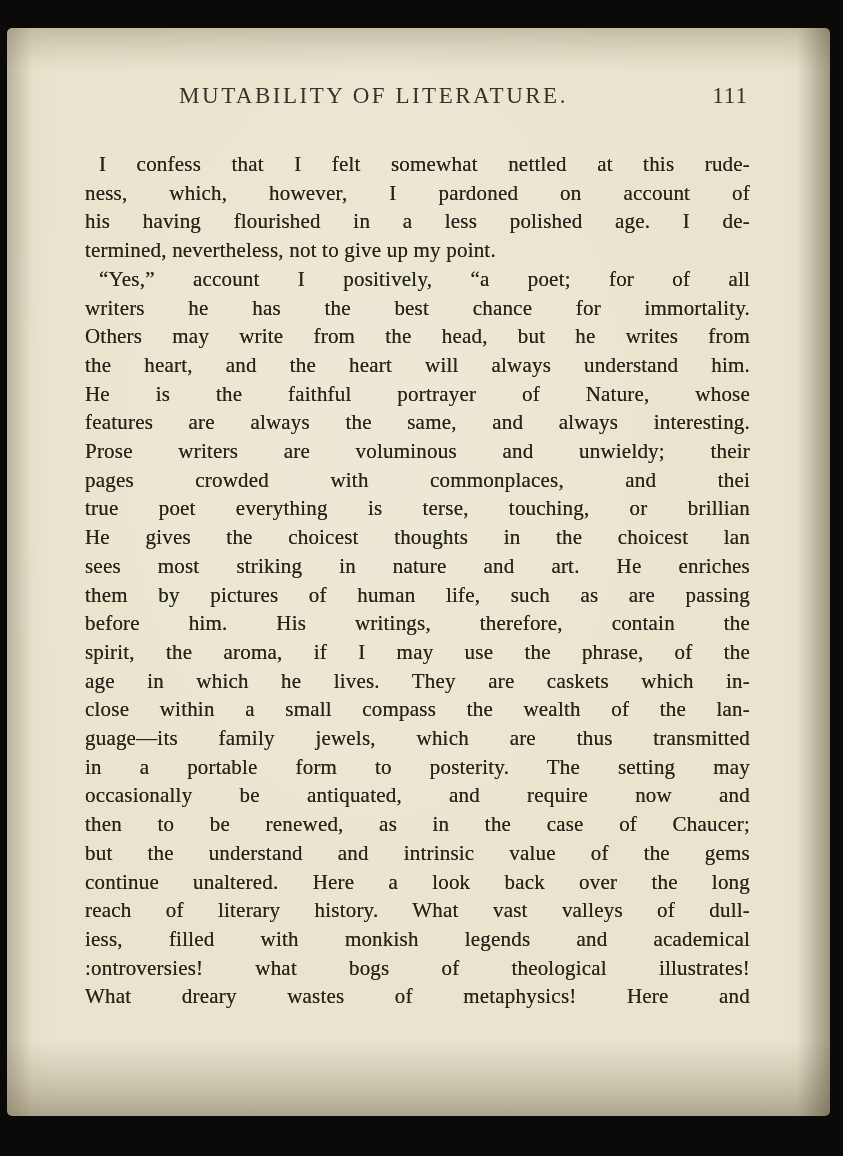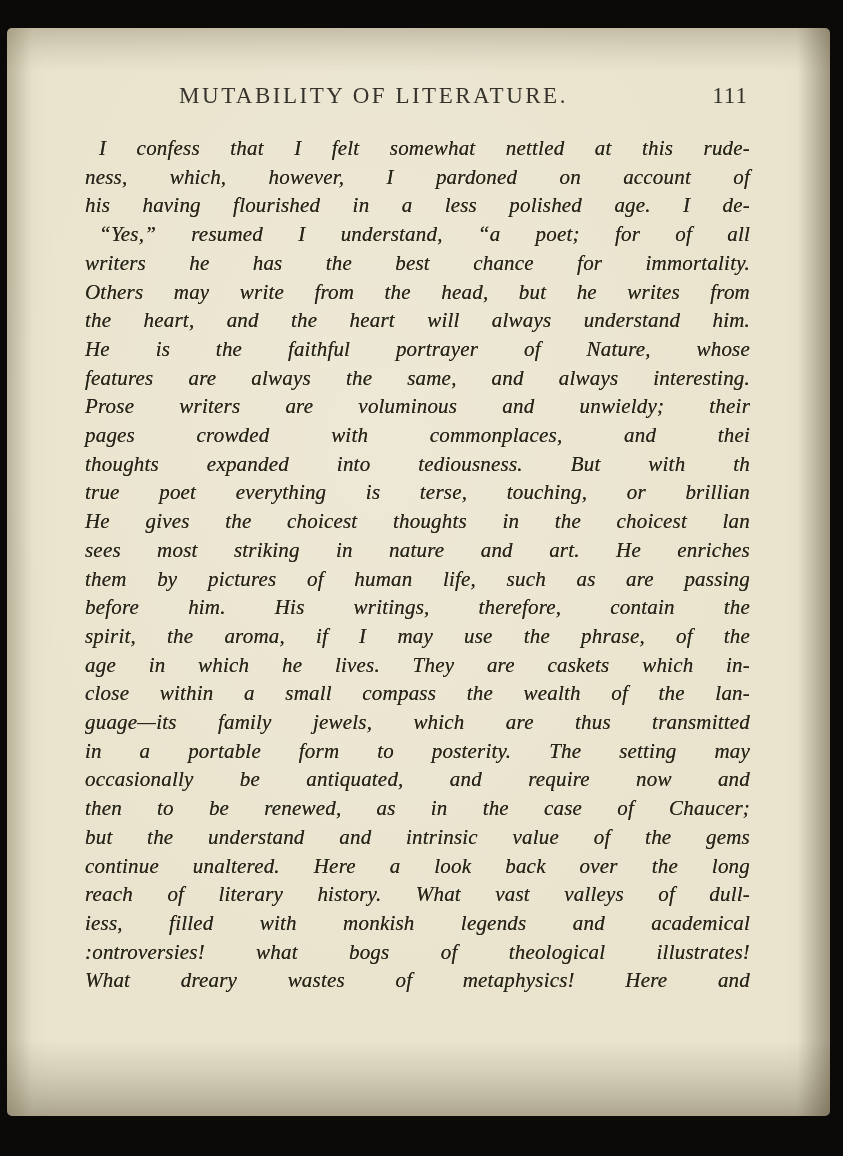--- a/index.html
+++ b/index.html
@@ -50,22 +50,21 @@
   .page-number {
     position: absolute;
     right: 2px;
     top: 0;
     font-size: 23px;
     letter-spacing: 1px;
     color: #35332c;
     font-family: Liberation Serif, serif;
   }
   .page-body {
-    margin-top: 17px;
-    font-style: italic;
+    margin-top: 33px;
   }
   .line {
     font-size: 21px;
     line-height: 28.7px;
     color: #262419;
     text-align: justify;
     text-align-last: justify;
     letter-spacing: 0.2px;
     text-shadow: 0 0 0.5px rgba(38,36,25,0.75);
   }
@@ -88,31 +87,31 @@
         <span class="page-title">MUTABILITY OF LITERATURE.</span>
         <span class="page-number">111</span>
       </div>
 
       <div class="page-body">
 
       <div class="paragraph">
             <div class="line indent">I confess that I felt somewhat nettled at this rude-</div>
             <div class="line">ness, which, however, I pardoned on account of</div>
             <div class="line">his having flourished in a less polished age.  I de-</div>
+            <div class="line no-just">termined, nevertheless, not to give up my point.</div>
           </div>
           <div class="paragraph">
-            <div class="line indent">“Yes,” resumed I understand, “a poet; for of all</div>
+            <div class="line indent">“Yes,” account I positively, “a poet; for of all</div>
             <div class="line">writers he has the best chance for immortality.</div>
             <div class="line">Others may write from the head, but he writes from</div>
             <div class="line">the heart, and the heart will always understand him.</div>
             <div class="line">He is the faithful portrayer of Nature, whose</div>
             <div class="line">features are always the same, and always interesting.</div>
             <div class="line">Prose writers are voluminous and unwieldy; their</div>
             <div class="line">pages crowded with commonplaces, and thei</div>
-            <div class="line">thoughts expanded into tediousness.  But with th</div>
             <div class="line">true poet everything is terse, touching, or brillian</div>
             <div class="line">He gives the choicest thoughts in the choicest lan</div>
             <div class="line">sees most striking in nature and art.  He enriches</div>
             <div class="line">them by pictures of human life, such as are passing</div>
             <div class="line">before him.  His writings, therefore, contain the</div>
             <div class="line">spirit, the aroma, if I may use the phrase, of the</div>
             <div class="line">age in which he lives.  They are caskets which in-</div>
             <div class="line">close within a small compass the wealth of the lan-</div>
             <div class="line">guage—its family jewels, which are thus transmitted</div>
             <div class="line">in a portable form to posterity.  The setting may</div>

